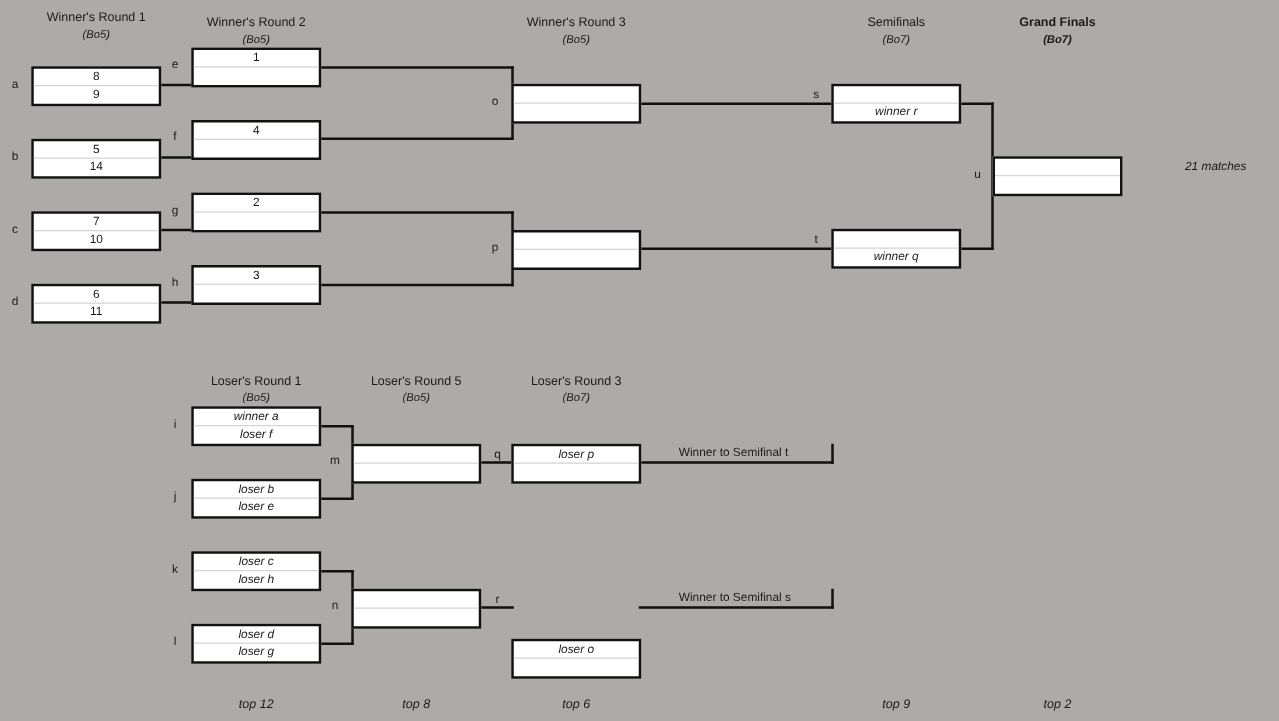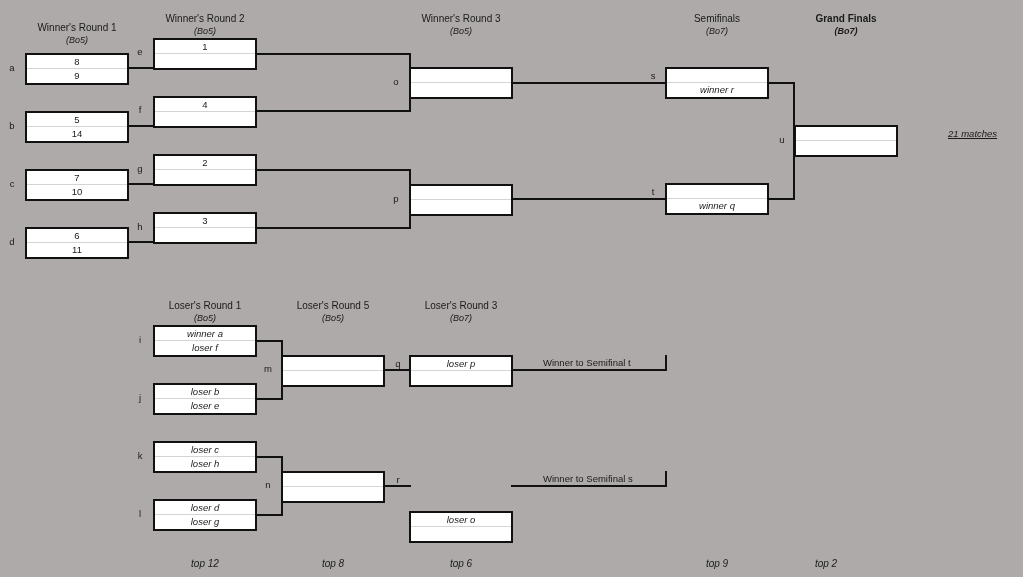--- a/index.html
+++ b/index.html
@@ -12,27 +12,27 @@
   .box {
     position:absolute; width:100px; height:28px; background:#fff; border:2px solid #111;
     box-sizing:content-box;
   }
   .cell { height:14px; line-height:14px; font-size:9.5px; text-align:center; }
   .cell.top { border-bottom:1px solid #d4d4d4; height:13px; }
   .cell.it { font-style:italic; }
   .lbl { position:absolute; font-size:9.5px; width:12px; text-align:center; }
   .line { position:absolute; background:#111; }
   .note { position:absolute; font-size:9.5px; }
-  .note.it { font-style:italic;text-decoration:underline; }
+  .note.it { font-style:italic; }
   .foot { position:absolute; top:558px; font-size:10px; font-style:italic; width:80px; text-align:center; }
 </style>
 </head>
 <body>
 
-<div class="hdr" style="left:7px;top:21px;">
+<div class="hdr" style="left:7px;top:8px;">
     <div>Winner's Round 1</div>
     <div class="sub">(Bo5)</div>
   </div>
 <div class="hdr" style="left:135px;top:12px;">
     <div>Winner's Round 2</div>
     <div class="sub">(Bo5)</div>
   </div>
 <div class="hdr" style="left:391px;top:12px;">
     <div>Winner's Round 3</div>
     <div class="sub">(Bo5)</div>
@@ -211,13 +211,13 @@
   <div class="cell"></div>
 </div>
 
 <div class="note" style="left:543px;top:357px;">Winner to Semifinal t</div>
 <div class="note" style="left:543px;top:473px;">Winner to Semifinal s</div>
 
 <div class="foot" style="left:165px;">top 12</div>
 <div class="foot" style="left:293px;">top 8</div>
 <div class="foot" style="left:421px;">top 6</div>
 <div class="foot" style="left:677px;">top 9</div>
-<div class="foot" style="left:786px;">top 2</div>
+<div class="foot" style="left:806px;">top 2</div>
 
 </body></html>

